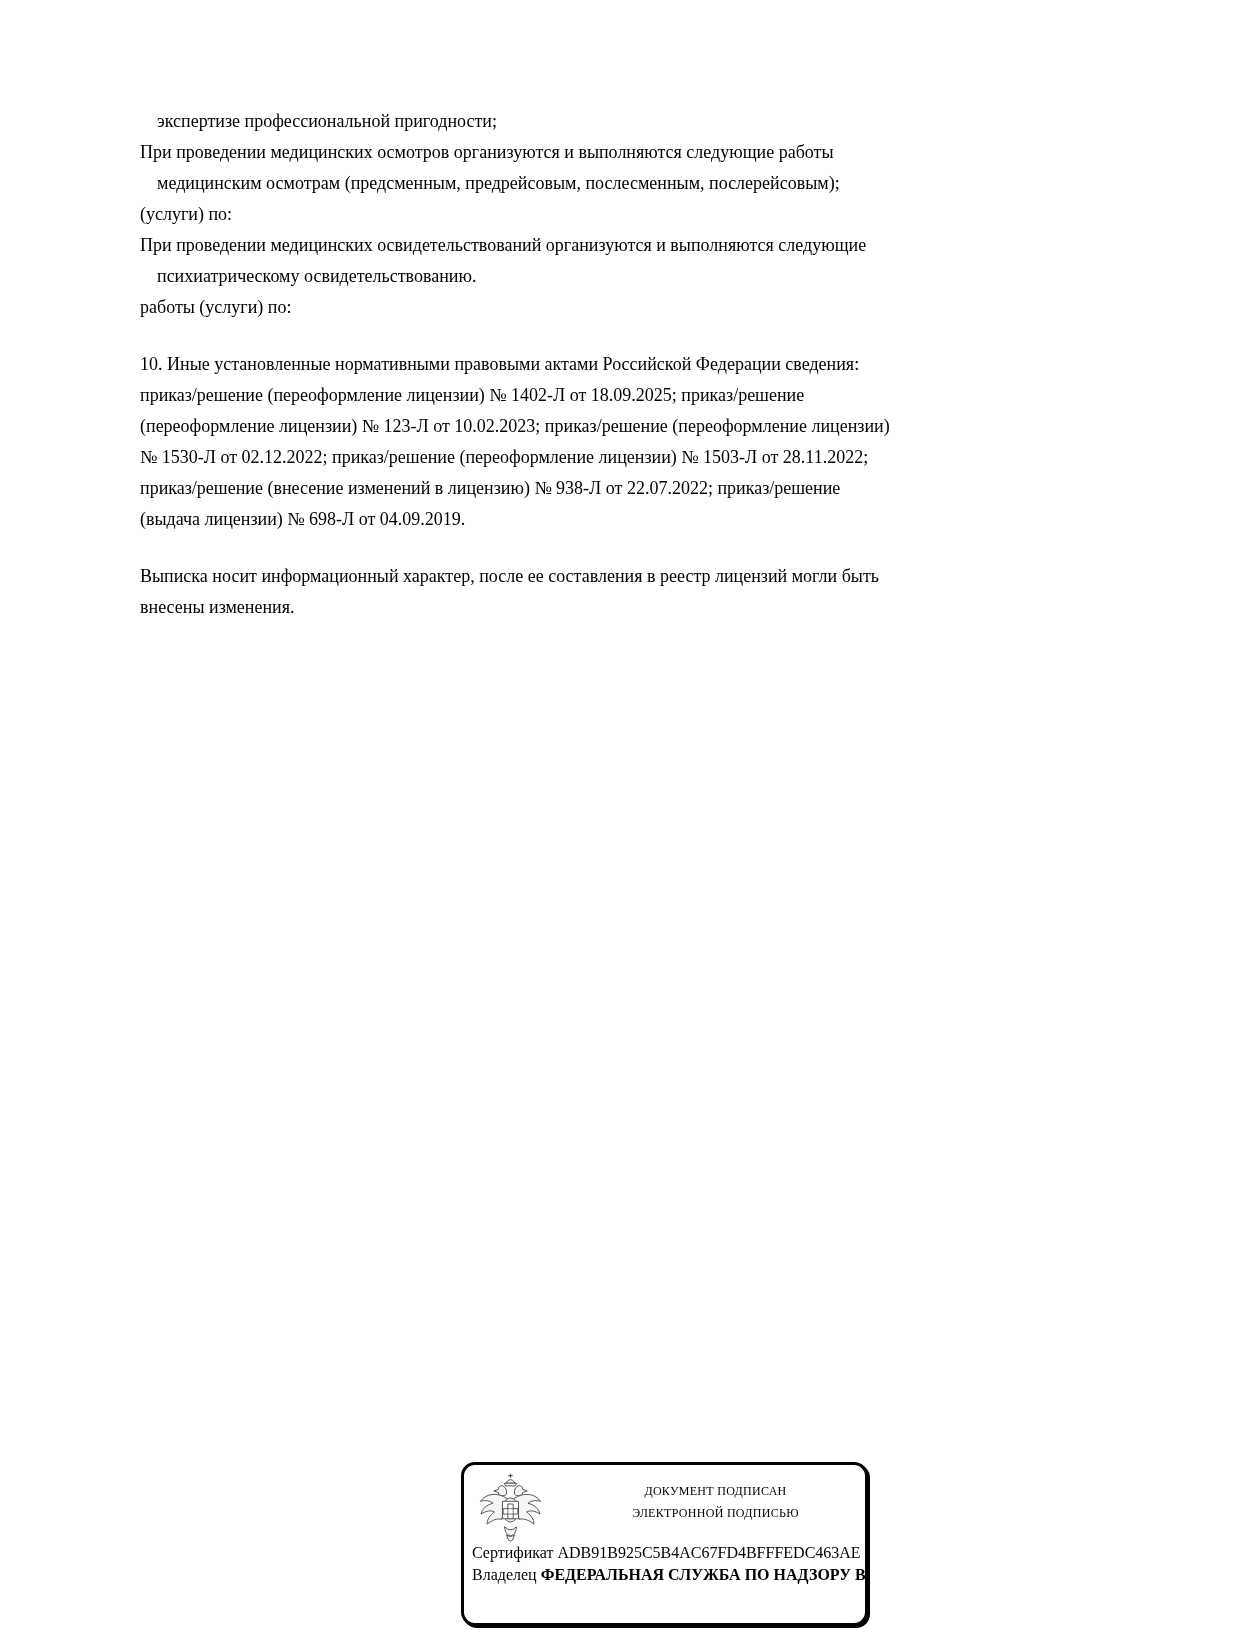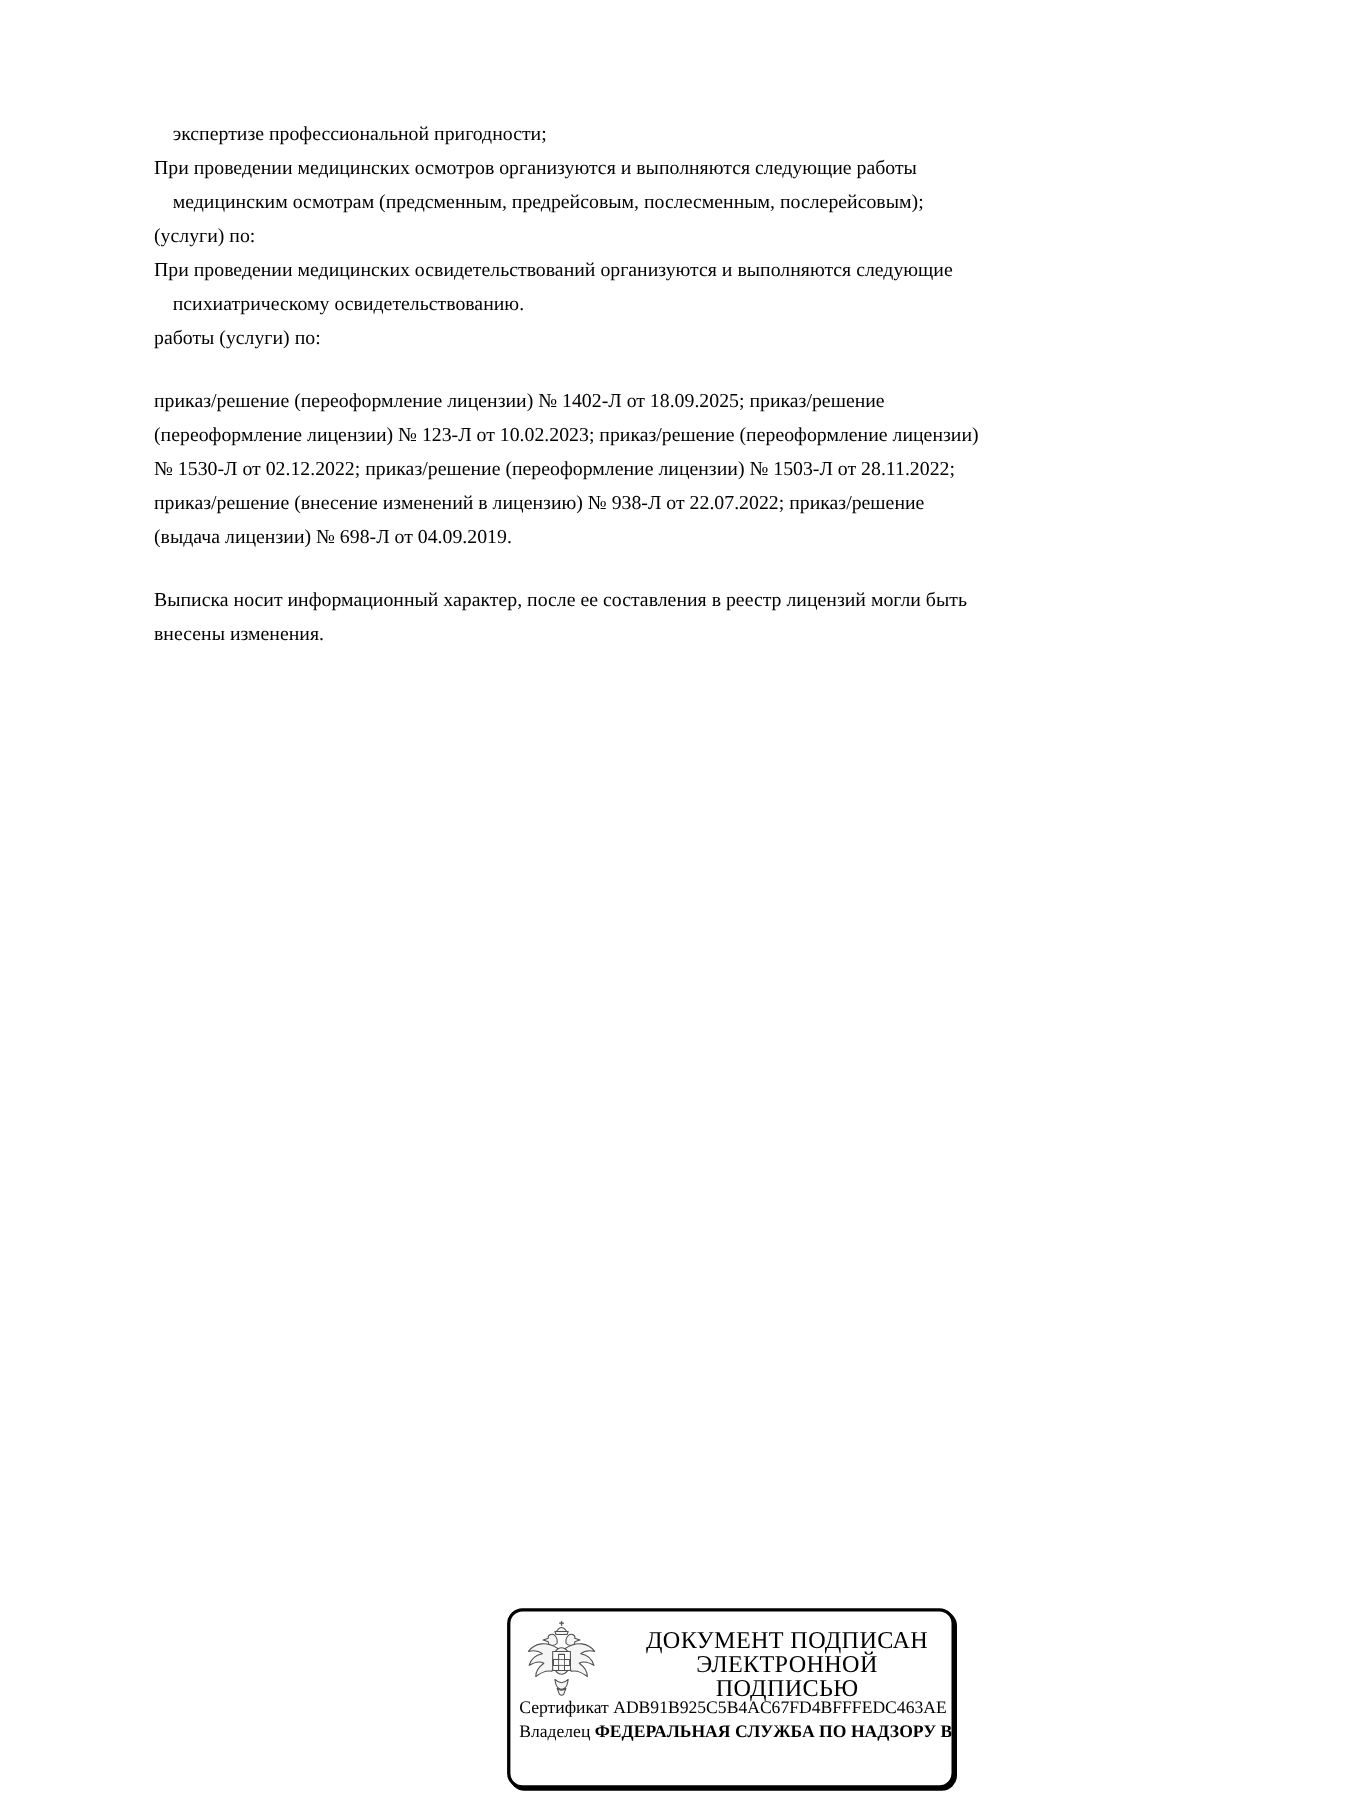--- a/index.html
+++ b/index.html
@@ -43,21 +43,21 @@
     top: 8px;
     width: 67px;
     height: 70px;
   }
   .stamp-title {
     position: absolute;
     left: 110px;
     right: 8px;
     top: 15px;
     text-align: center;
-    font-size: 22px;
+    font-size: 12px;
     line-height: 22px;
     letter-spacing: 0.3px;
   }
   .stamp-info {
     position: absolute;
     left: 8px;
     right: 0;
     top: 77px;
     font-size: 16px;
     line-height: 21.5px;
@@ -78,20 +78,21 @@
       <span class="line">При проведении медицинских осмотров организуются и выполняются следующие работы</span>
       <span class="line indent">медицинским осмотрам (предсменным, предрейсовым, послесменным, послерейсовым);</span>
       <span class="line">(услуги) по:</span>
       <span class="line">При проведении медицинских освидетельствований организуются и выполняются следующие</span>
       <span class="line indent">психиатрическому освидетельствованию.</span>
       <span class="line">работы (услуги) по:</span>
     </div>
 
 
     <div class="para">
+      <span class="line">10. Иные установленные нормативными правовыми актами Российской Федерации сведения:</span>
       <span class="line">приказ/решение (переоформление лицензии) № 1402-Л от 18.09.2025; приказ/решение</span>
       <span class="line">(переоформление лицензии) № 123-Л от 10.02.2023; приказ/решение (переоформление лицензии)</span>
       <span class="line">№ 1530-Л от 02.12.2022; приказ/решение (переоформление лицензии) № 1503-Л от 28.11.2022;</span>
       <span class="line">приказ/решение (внесение изменений в лицензию) № 938-Л от 22.07.2022; приказ/решение</span>
       <span class="line">(выдача лицензии) № 698-Л от 04.09.2019.</span>
     </div>
 
     <div class="para">
       <span class="line">Выписка носит информационный характер, после ее составления в реестр лицензий могли быть</span>
       <span class="line">внесены изменения.</span>

